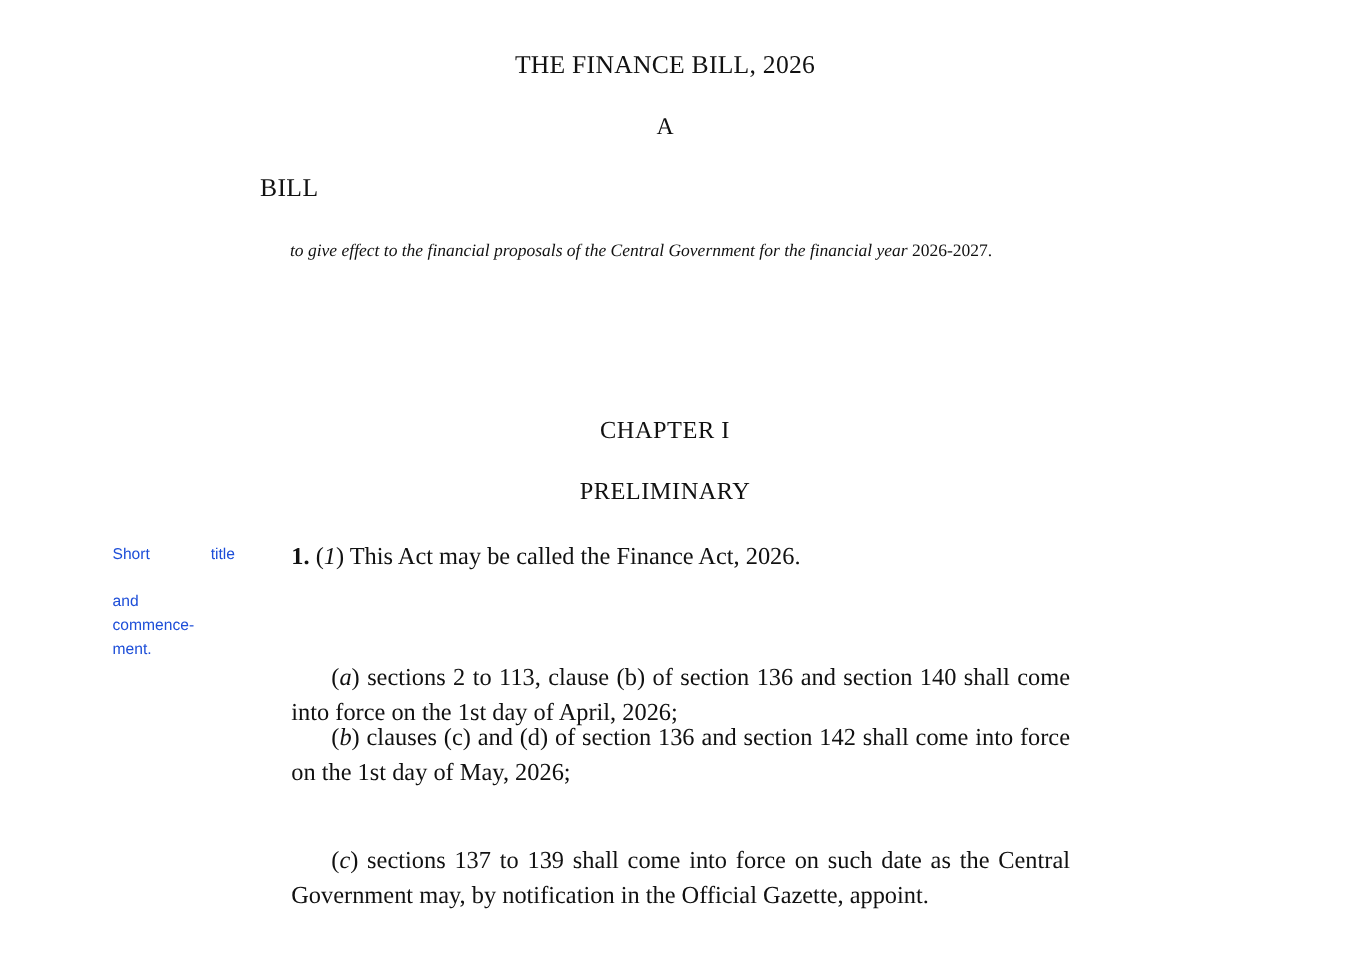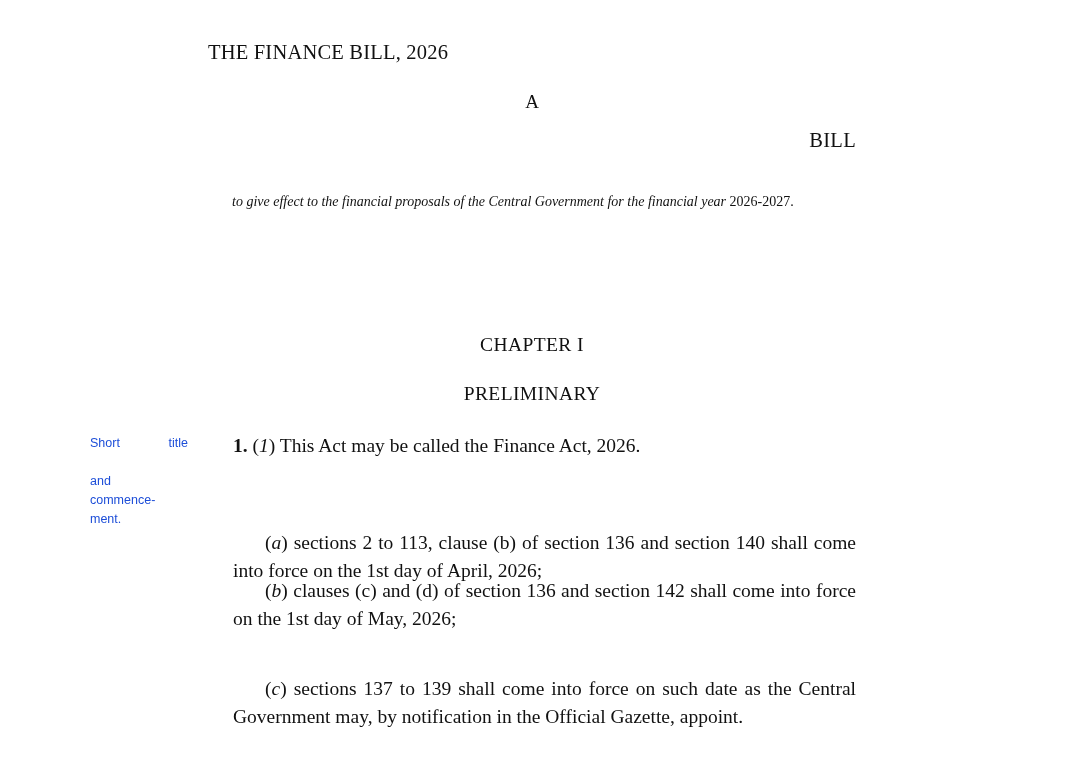--- a/index.html
+++ b/index.html
@@ -26,31 +26,32 @@
 
   
   .col {
     position: absolute;
     left: 208px;
     width: 648px;
   }
 
   .heading-main {
     top: 41px;
+    text-align: center;
     font-size: 20.5px;
     letter-spacing: 0.2px;
   }
   .heading-a {
     top: 91px;
     text-align: center;
     font-size: 19px;
   }
   .heading-bill {
-    top: 129px;
-    text-align: right;
+    top: 140px;
+    text-align: left;
     font-size: 20.5px;
     letter-spacing: 0.3px;
   }
 
   .preamble {
     top: 188px;
     font-size: 14px;
     line-height: 28px;
     text-align: justify;
     text-indent: 24px;

